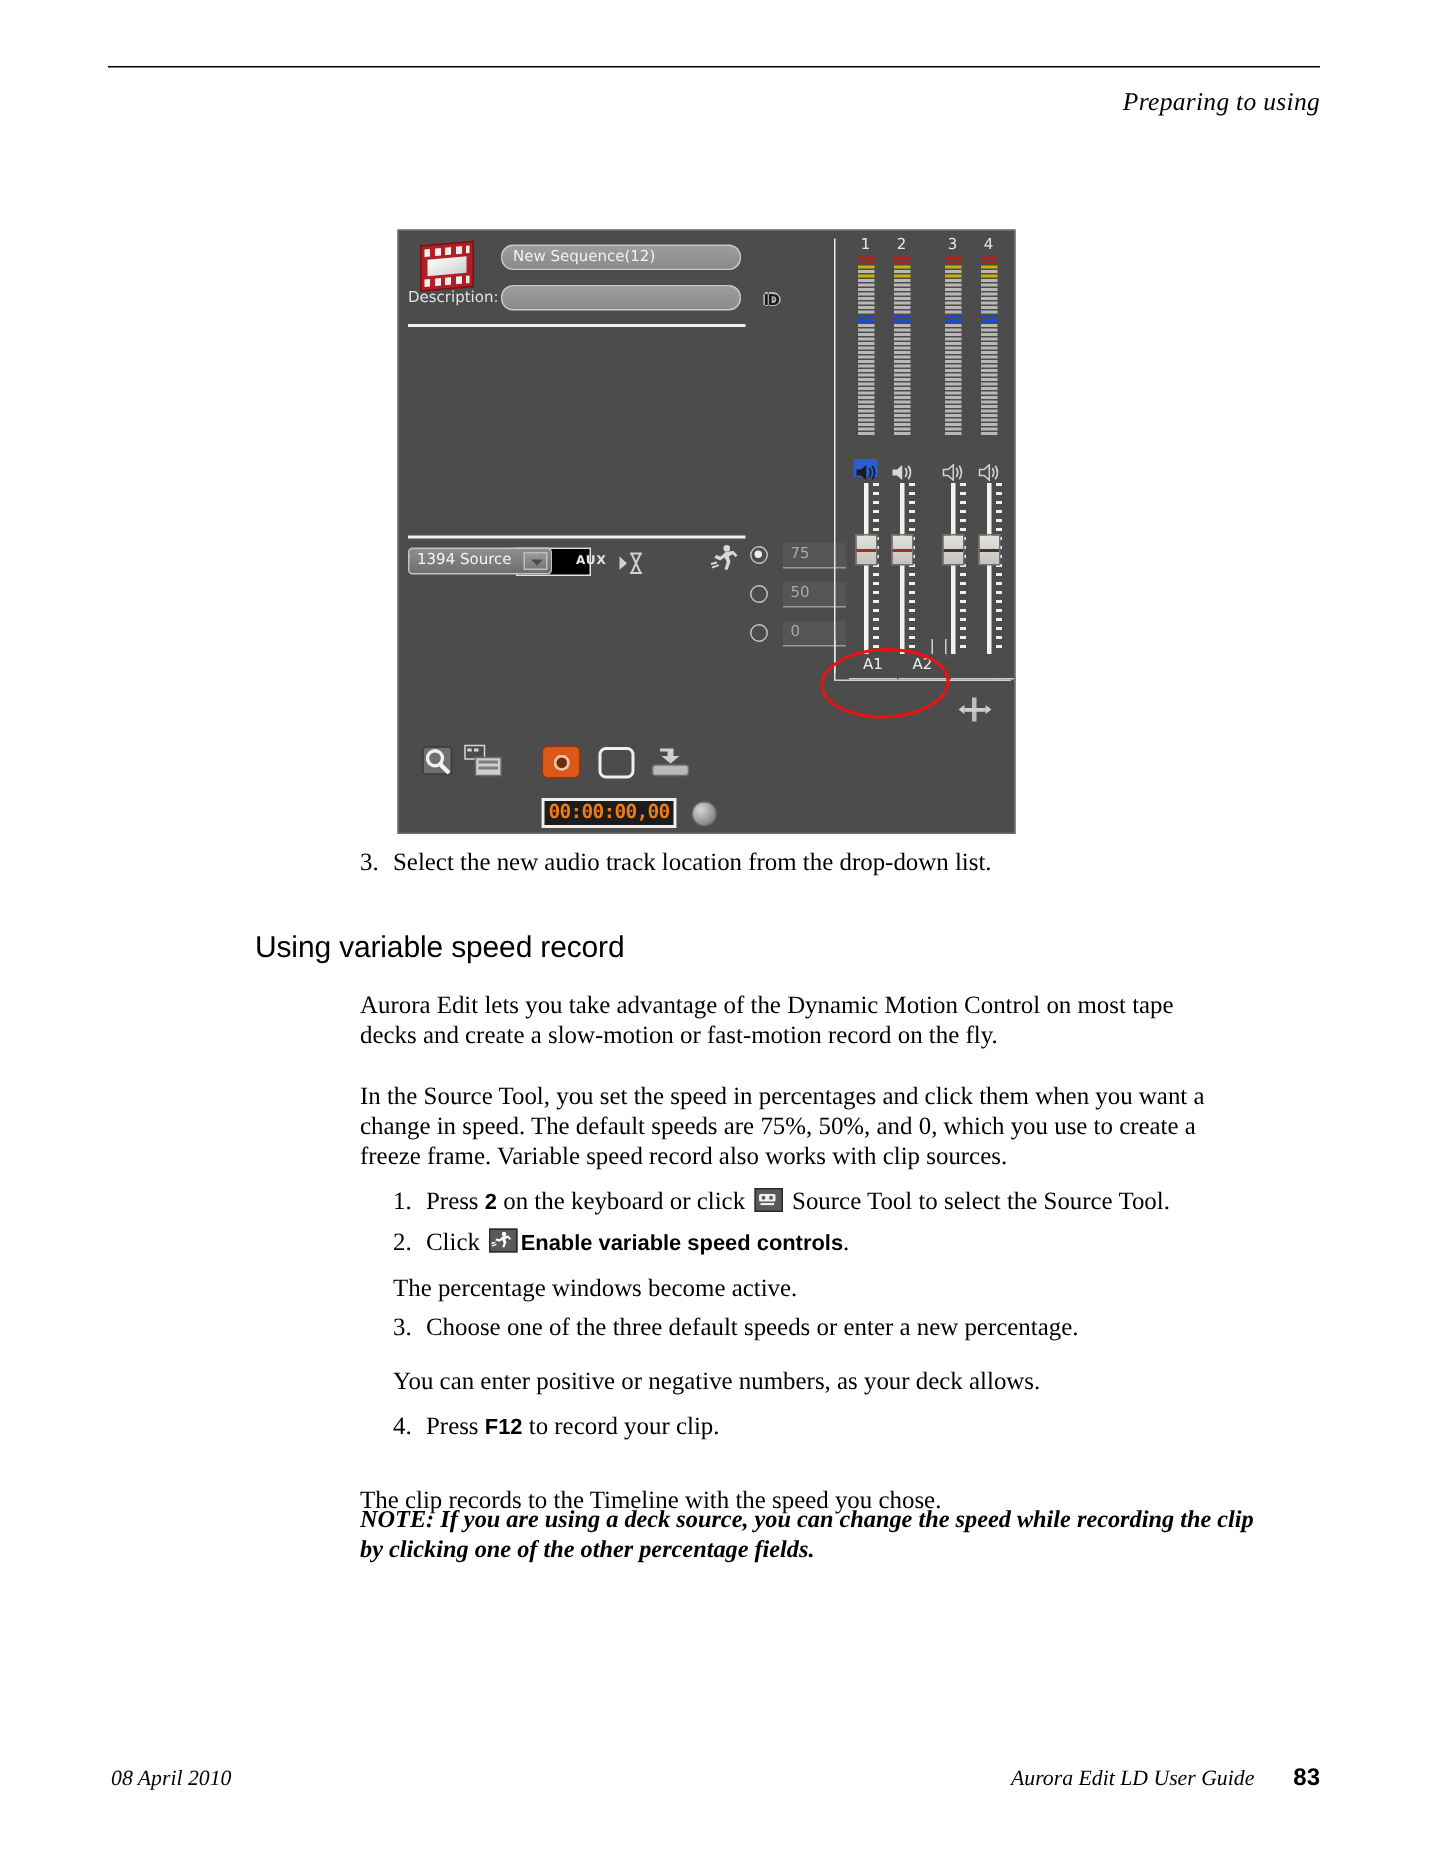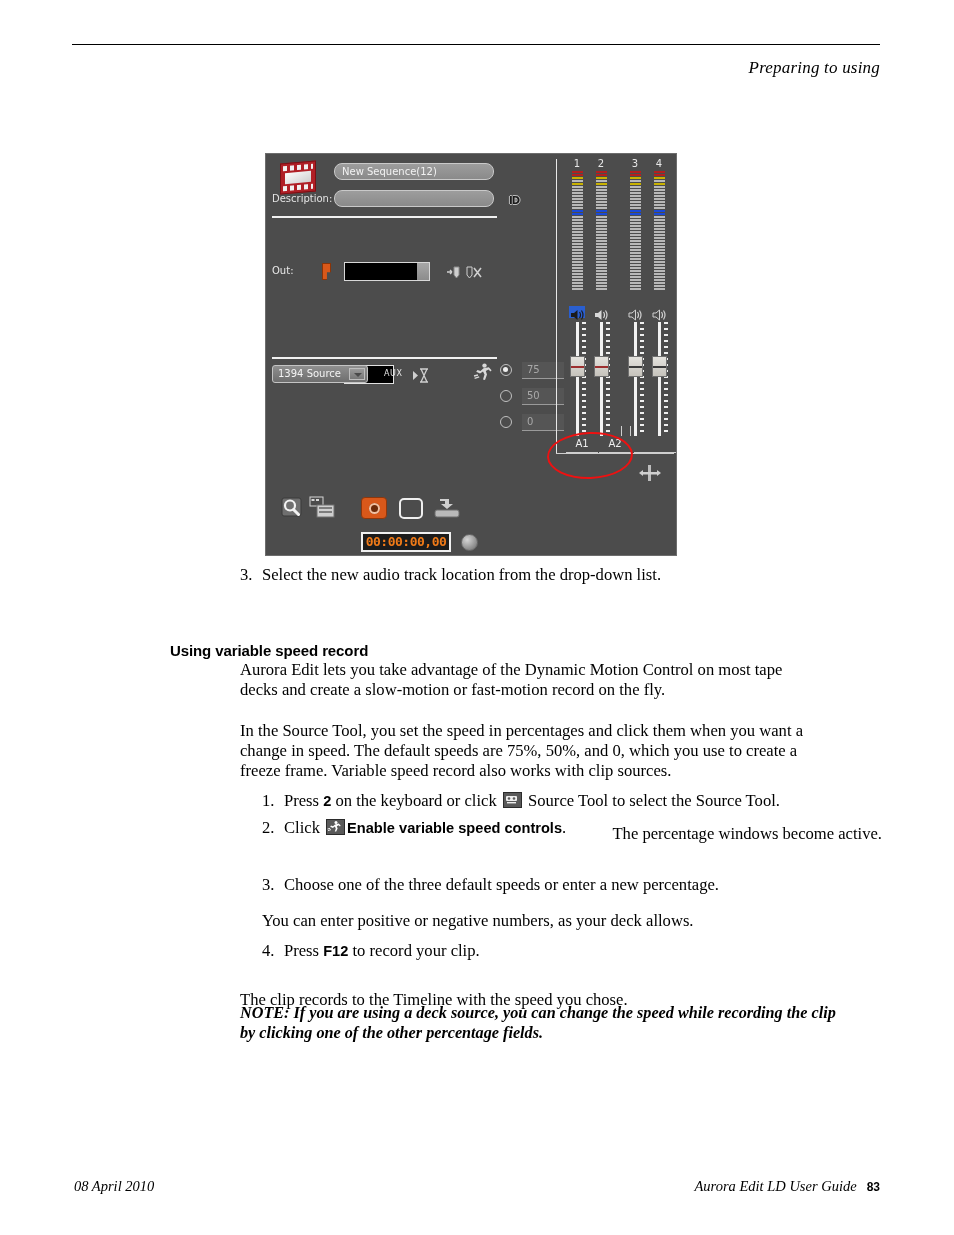--- a/index.html
+++ b/index.html
@@ -42,40 +42,39 @@
     position: absolute;
     right: 74px; bottom: 40px;
     font-style: italic;
     font-size: 14.5px;
     white-space: nowrap;
   }
   .footer-right .pageno {
     font-style: normal;
     font-family: "Liberation Sans", sans-serif;
     font-weight: bold;
-    font-size: 12px;
-    margin-left: 10px;
+    font-size: 16px;
+    margin-left: 26px;
   }
 
   
   .content { position: absolute; left: 0; top: 0; width: 954px; }
   .para {
     position: absolute;
     font-size: 16.6px;
     line-height: 20.2px;
     text-align: left;
   }
   .h2 {
     position: absolute;
     left: 170px;
     font-family: "Liberation Sans", sans-serif;
-    font-weight: bold;
-    font-size: 15px;
+    font-weight: normal;
+    font-size: 20px;
     letter-spacing: -.1px;
-    margin-top: 21px;
   }
   .li {
     position: absolute;
     font-size: 16.6px;
     line-height: 20.2px;
   }
   .li .num {
     position: absolute;
     left: 0; top: 0;
     width: 22px;
@@ -242,21 +241,21 @@
     background: linear-gradient(to bottom, #9a9a9a, #777);
     border: 1px solid #bdbdbd;
   }
   .combo .arrow::after {
     content: ""; position: absolute; left: 4px; top: 4px;
     border-left: 4px solid transparent; border-right: 4px solid transparent;
     border-top: 4px solid #4a4a4a;
   }
   .aux-label {
     position: absolute; left: 118px; top: 215px;
-    font-size: 8px; font-weight: normal; letter-spacing: .6px; color: #e6e6e6;
+    font-size: 8px; font-weight: bold; letter-spacing: .6px; color: #e6e6e6;
   }
 
   .runner {
     position: absolute; left: 207px; top: 208px;
     width: 20px; height: 20px;
   }
   .pct-row { position: absolute; left: 234px; }
   .radio {
     position: absolute; left: 0; top: 0;
     width: 12px; height: 12px;
@@ -426,38 +425,20 @@
     <div class="title-field">New Sequence(12)</div>
 
     <div class="desc-label">Description:</div>
     <div class="desc-field"></div>
 
     <div class="id-badge">ID</div>
 
     <div class="hr-white"></div>
 
 
-    <div class="row" style="top:108px; width:260px;">
-      <span class="lbl">Out:</span>
-      <span class="mark-out" style="left:50px;"></span>
-      <span class="tc-field" style="left:72px; width:73px;"></span>
-      <span class="tc-spin" style="left:145px;"></span>
-      <span class="gicon" style="left:172px; top:4px;">
-        <svg width="16" height="14" viewBox="0 0 16 14">
-            <path d="M3 6h5M8 6l-2-2M8 6l-2 2" stroke="#cfcfcf" fill="none" stroke-width="1.4"></path>
-            <path d="M10 1h5v8l-2.5 3L10 9z" fill="#cfcfcf" stroke="#8a8a8a"></path>
-          </svg>
-      </span>
-      <span class="gicon" style="left:194px; top:4px;">
-        <svg width="17" height="14" viewBox="0 0 17 14">
-            <path d="M1 1h5v8l-2.5 3L1 9z" fill="none" stroke="#cfcfcf"></path>
-            <path d="M8 2l7 9M15 2l-7 9" stroke="#cfcfcf" stroke-width="1.6"></path>
-          </svg>
-      </span>
-    </div>
 
 
     <div class="row" style="top:168px; width:260px;margin-top:43px;">
       <span class="lbl">Split:</span>
       <span class="gicon" style="left:48px; top:2px;">
         <svg width="16" height="16" viewBox="0 0 16 16">
             <rect x="2" y="1" width="3" height="6" fill="#d5d5d5"></rect>
             <rect x="6.5" y="1" width="3" height="6" fill="#d5d5d5"></rect>
             <rect x="11" y="1" width="3" height="6" fill="#d5d5d5"></rect>
             <path d="M3 7l5 7 5-7z" fill="#c9c9c9"></path>
@@ -808,21 +789,21 @@
   <div class="li" style="left:262px; top:818px; width:640px;">
     <span class="num">2.</span>
     <span class="txt"><span>Click </span><span class="inline-icon"><svg width="15" height="12" viewBox="0 0 15 12">
             <rect x="0" y="0" width="15" height="12" fill="#5a5a5a"></rect>
             <circle cx="9" cy="2.6" r="1.5" fill="#fff"></circle>
             <path d="M8 4.4 L6 6.2 L4 5.6 L3.2 6.8 L5.8 7.9 L7.8 6.6 L8.8 8.6 L7.8 11.4 L9.2 11.6 L10.6 8.4 L9.8 6.2 L11.6 5.2 L12.9 6.6 L13.7 5.8 L11.8 3.6 Z" fill="#fff"></path>
             <path d="M0.6 9l2.6-.7M1 10.6l3-1" stroke="#fff" stroke-width=".9"></path>
           </svg></span><span class="b">Enable variable speed controls</span><span>.</span></span>
   </div>
 
-  <div class="para" style="left:262px; top:824px; width:620px;text-align:right;">The percentage windows become active.</div>
+  <div class="para" style="left:262px; top:849px; width:620px;">The percentage windows become active.</div>
 
   <div class="li" style="left:262px; top:875px; width:640px;">
     <span class="num">3.</span>
     <span class="txt">Choose one of the three default speeds or enter a new percentage.</span>
   </div>
 
   <div class="para" style="left:262px; top:911px; width:620px;">You can enter positive or negative numbers, as your deck allows.</div>
 
   <div class="li" style="left:262px; top:941px; width:640px;">
     <span class="num">4.</span>

